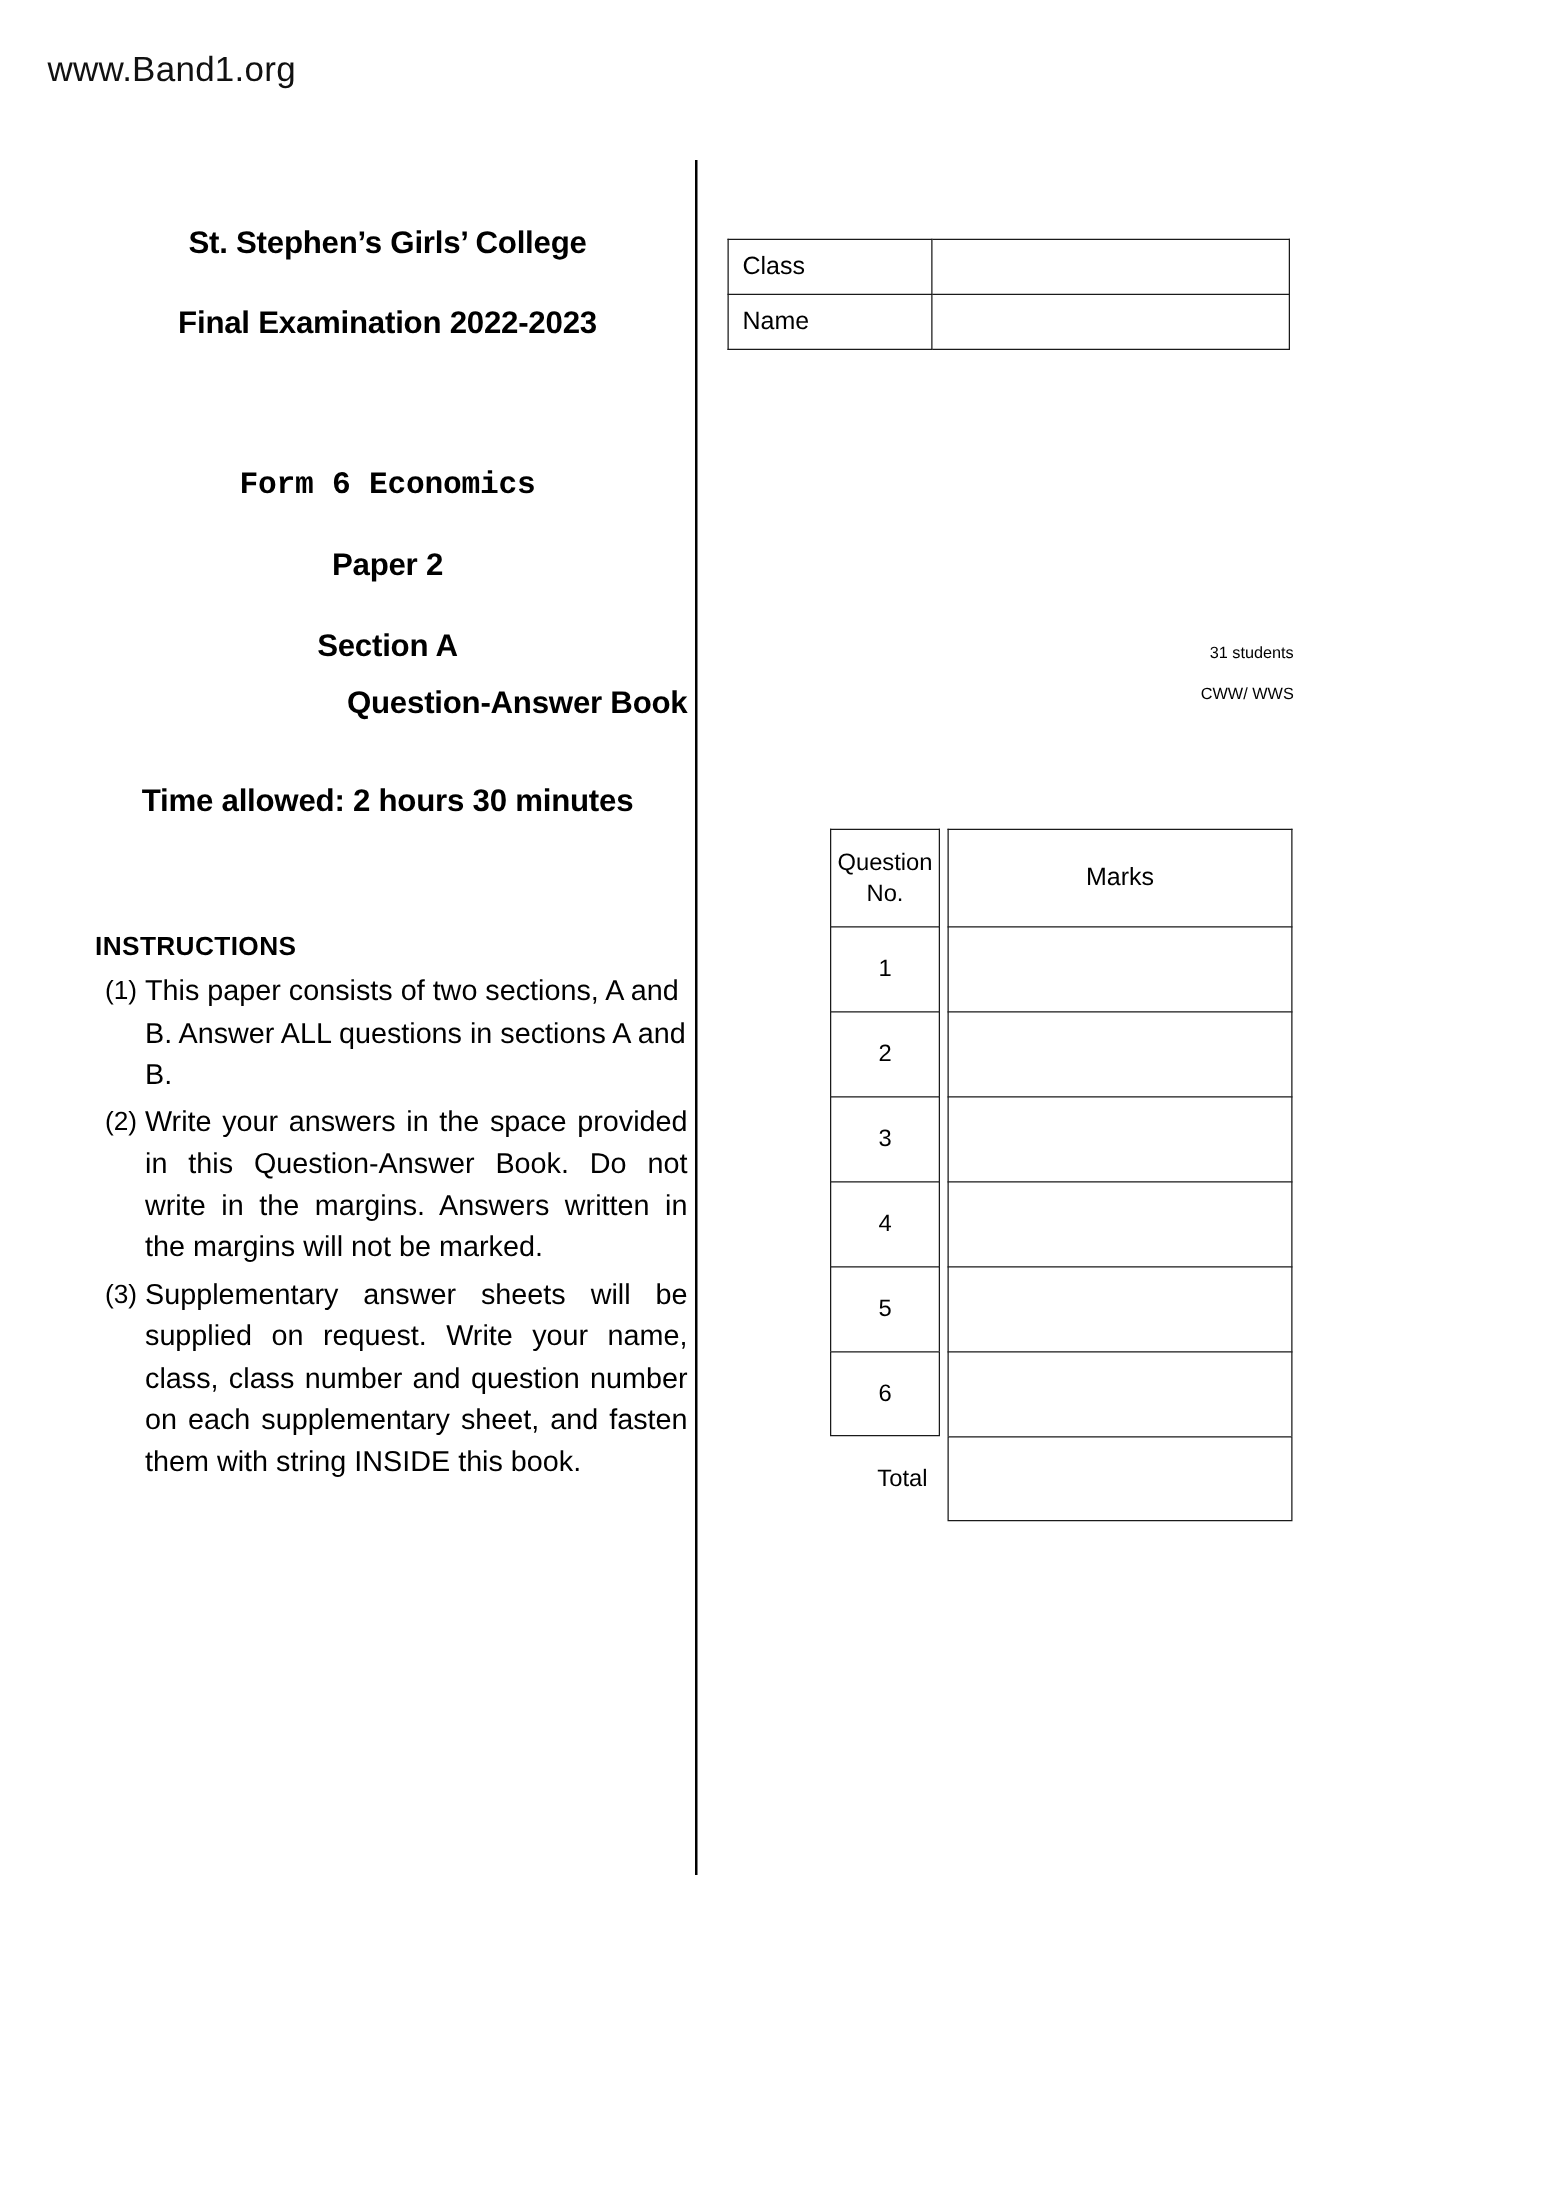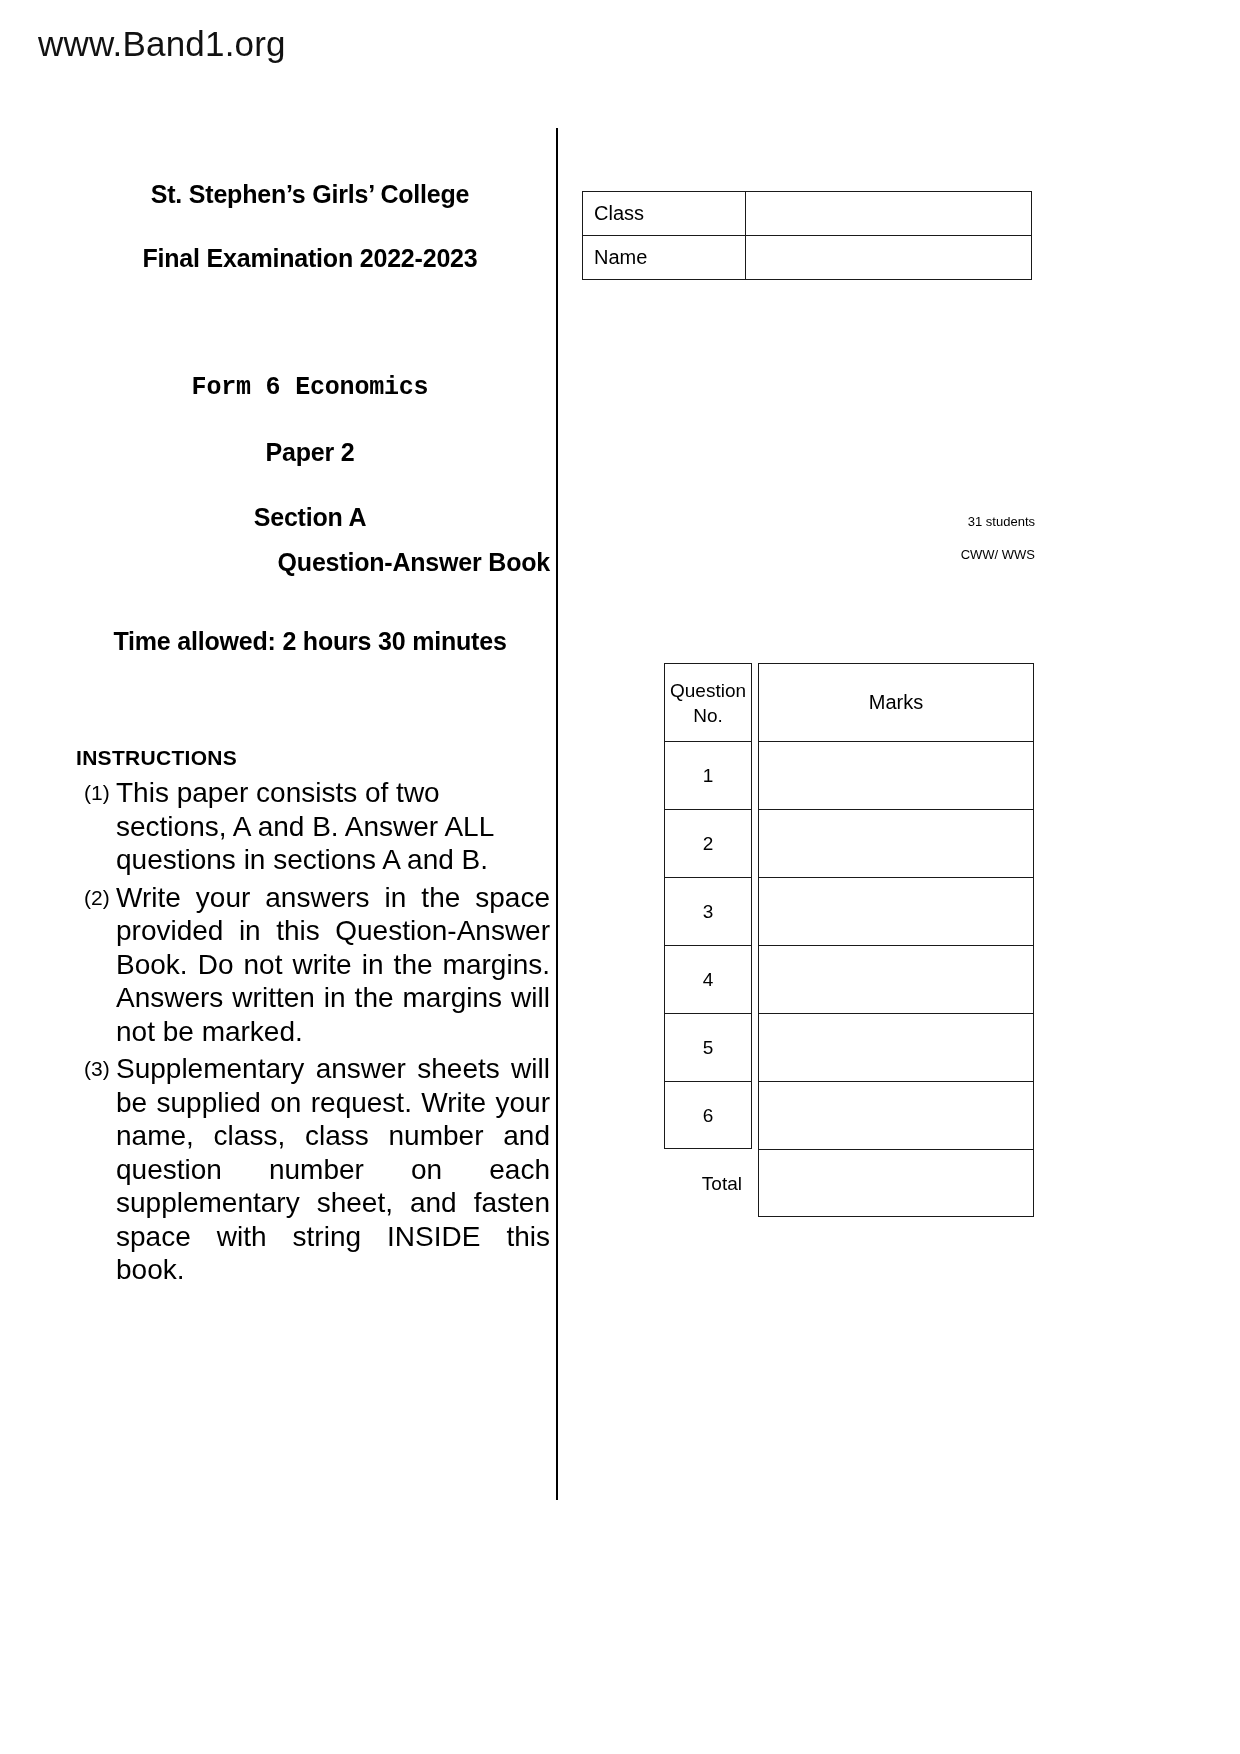--- a/index.html
+++ b/index.html
@@ -16,22 +16,22 @@
     width: 1240px;
     height: 1754px;
     background: #ffffff;
     overflow: hidden;
   }
 
   
   .watermark {
     position: absolute;
     left: 38px;
-    top: 24px;
-    font-size: 35px;
+    top: 40px;
+    font-size: 28px;
     letter-spacing: 0.2px;
     color: #111111;
     white-space: nowrap;
   }
 
   
   .divider {
     position: absolute;
     left: 556px;
     top: 128px;
@@ -84,21 +84,21 @@
   .instr-num {
     width: 46px;
     flex: 0 0 46px;
     font-size: 21px;
     line-height: 33.5px;
     padding-left: 14px;
     box-sizing: border-box;
   }
   .instr-text {
     flex: 1;
-    font-size: 28px;
+    font-size: 23px;
     line-height: 33.5px;
     text-align: justify;
     text-justify: inter-word;
   }
   .instr-text.no-justify { text-align: left; }
 
   
   .right-col {
     position: absolute;
     left: 580px;
@@ -215,21 +215,21 @@
           <div class="instr-text no-justify">This paper consists of two sections, A and B. Answer ALL questions in sections A and B.</div>
         </div>
 
         <div class="instr-item">
           <div class="instr-num">(2)</div>
           <div class="instr-text">Write your answers in the space provided in this Question-Answer Book. Do not write in the margins. Answers written in the margins will not be marked.</div>
         </div>
 
         <div class="instr-item">
           <div class="instr-num">(3)</div>
-          <div class="instr-text">Supplementary answer sheets will be supplied on request. Write your name, class, class number and question number on each supplementary sheet, and fasten space with string INSIDE this book.</div>
+          <div class="instr-text">Supplementary answer sheets will be supplied on request. Write your name, class, class number and question number on each supplementary sheet, and fasten them with string INSIDE this book.</div>
         </div>
 
       </div>
     </div>
   </div>
 
   <div class="right-col">
 
     <table class="info-table">
       <tbody>

